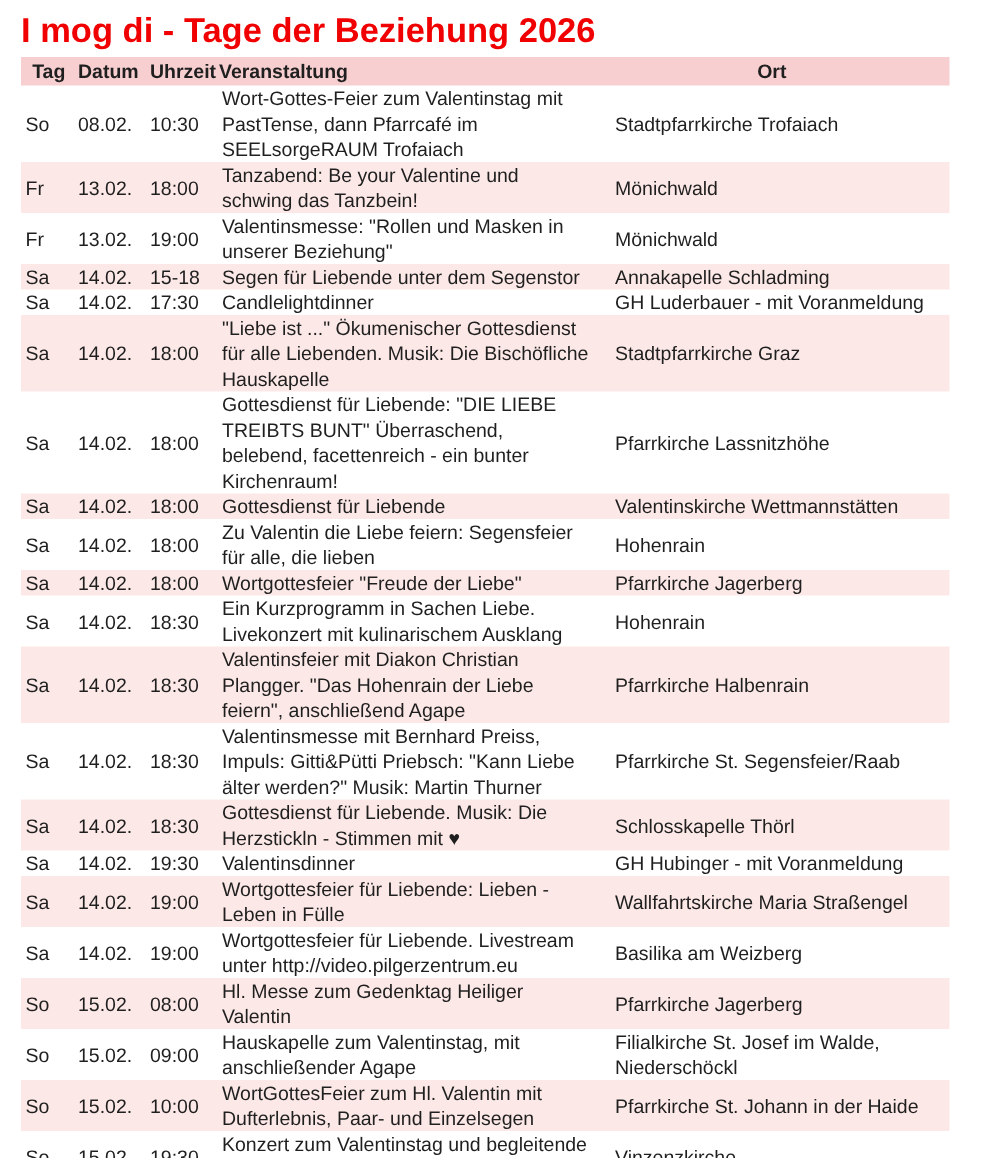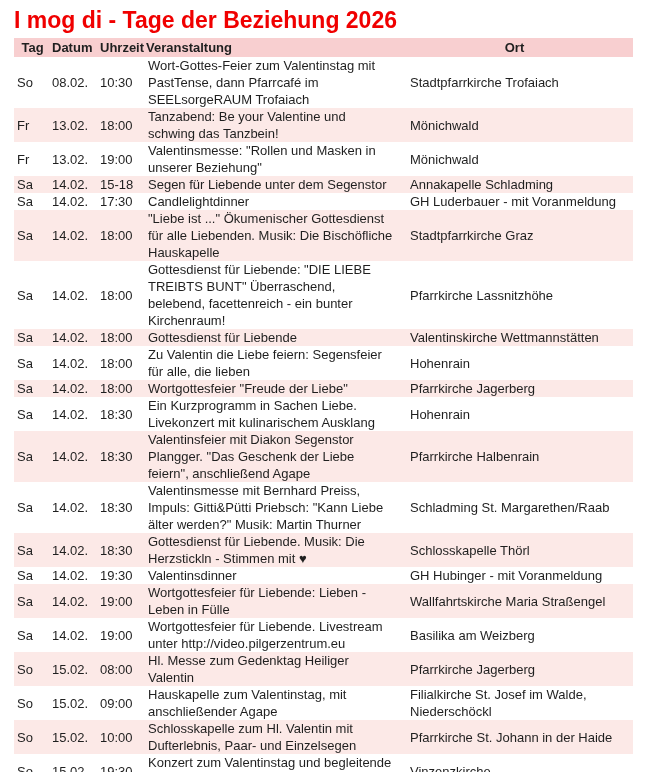--- a/index.html
+++ b/index.html
@@ -166,29 +166,29 @@
       <td class="d-tag">Sa</td>
       <td class="d-datum">14.02.</td>
       <td class="d-uhrzeit">18:30</td>
       <td class="d-verans">Ein Kurzprogramm in Sachen Liebe. Livekonzert mit kulinarischem Ausklang</td>
       <td class="d-ort">Hohenrain</td>
     </tr>
         <tr>
       <td class="d-tag">Sa</td>
       <td class="d-datum">14.02.</td>
       <td class="d-uhrzeit">18:30</td>
-      <td class="d-verans">Valentinsfeier mit Diakon Segenstor Plangger. "Das Geschenk der Liebe feiern", anschließend Agape</td>
+      <td class="d-verans">Valentinsfeier mit Diakon Christian Plangger. "Das Hohenrain der Liebe feiern", anschließend Agape</td>
       <td class="d-ort">Pfarrkirche Halbenrain</td>
     </tr>
         <tr>
       <td class="d-tag">Sa</td>
       <td class="d-datum">14.02.</td>
       <td class="d-uhrzeit">18:30</td>
       <td class="d-verans">Valentinsmesse mit Bernhard Preiss, Impuls: Gitti&amp;Pütti Priebsch: "Kann Liebe älter werden?" Musik: Martin Thurner</td>
-      <td class="d-ort">Schladming St. Margarethen/Raab</td>
+      <td class="d-ort">Pfarrkirche St. Segensfeier/Raab</td>
     </tr>
         <tr>
       <td class="d-tag">Sa</td>
       <td class="d-datum">14.02.</td>
       <td class="d-uhrzeit">18:30</td>
       <td class="d-verans">Gottesdienst für Liebende. Musik: Die Herzstickln - Stimmen mit ♥</td>
       <td class="d-ort">Schlosskapelle Thörl</td>
     </tr>
         <tr>
       <td class="d-tag">Sa</td>
@@ -222,21 +222,21 @@
       <td class="d-tag">So</td>
       <td class="d-datum">15.02.</td>
       <td class="d-uhrzeit">09:00</td>
       <td class="d-verans">Hauskapelle zum Valentinstag, mit anschließender Agape</td>
       <td class="d-ort">Filialkirche St. Josef im Walde, Niederschöckl</td>
     </tr>
         <tr>
       <td class="d-tag">So</td>
       <td class="d-datum">15.02.</td>
       <td class="d-uhrzeit">10:00</td>
-      <td class="d-verans">Schlosskapelle zum Hl. Valentin mit Dufterlebnis, Paar- und Einzelsegen</td>
+      <td class="d-verans">WortGottesFeier zum Hl. Valentin mit Dufterlebnis, Paar- und Einzelsegen</td>
       <td class="d-ort">Pfarrkirche St. Johann in der Haide</td>
     </tr>
         <tr>
       <td class="d-tag">So</td>
       <td class="d-datum">15.02.</td>
       <td class="d-uhrzeit">19:30</td>
       <td class="d-verans">Konzert zum Valentinstag und begleitende Texte über die Liebe</td>
       <td class="d-ort">Vinzenzkirche</td>
     </tr>
       </tbody>

